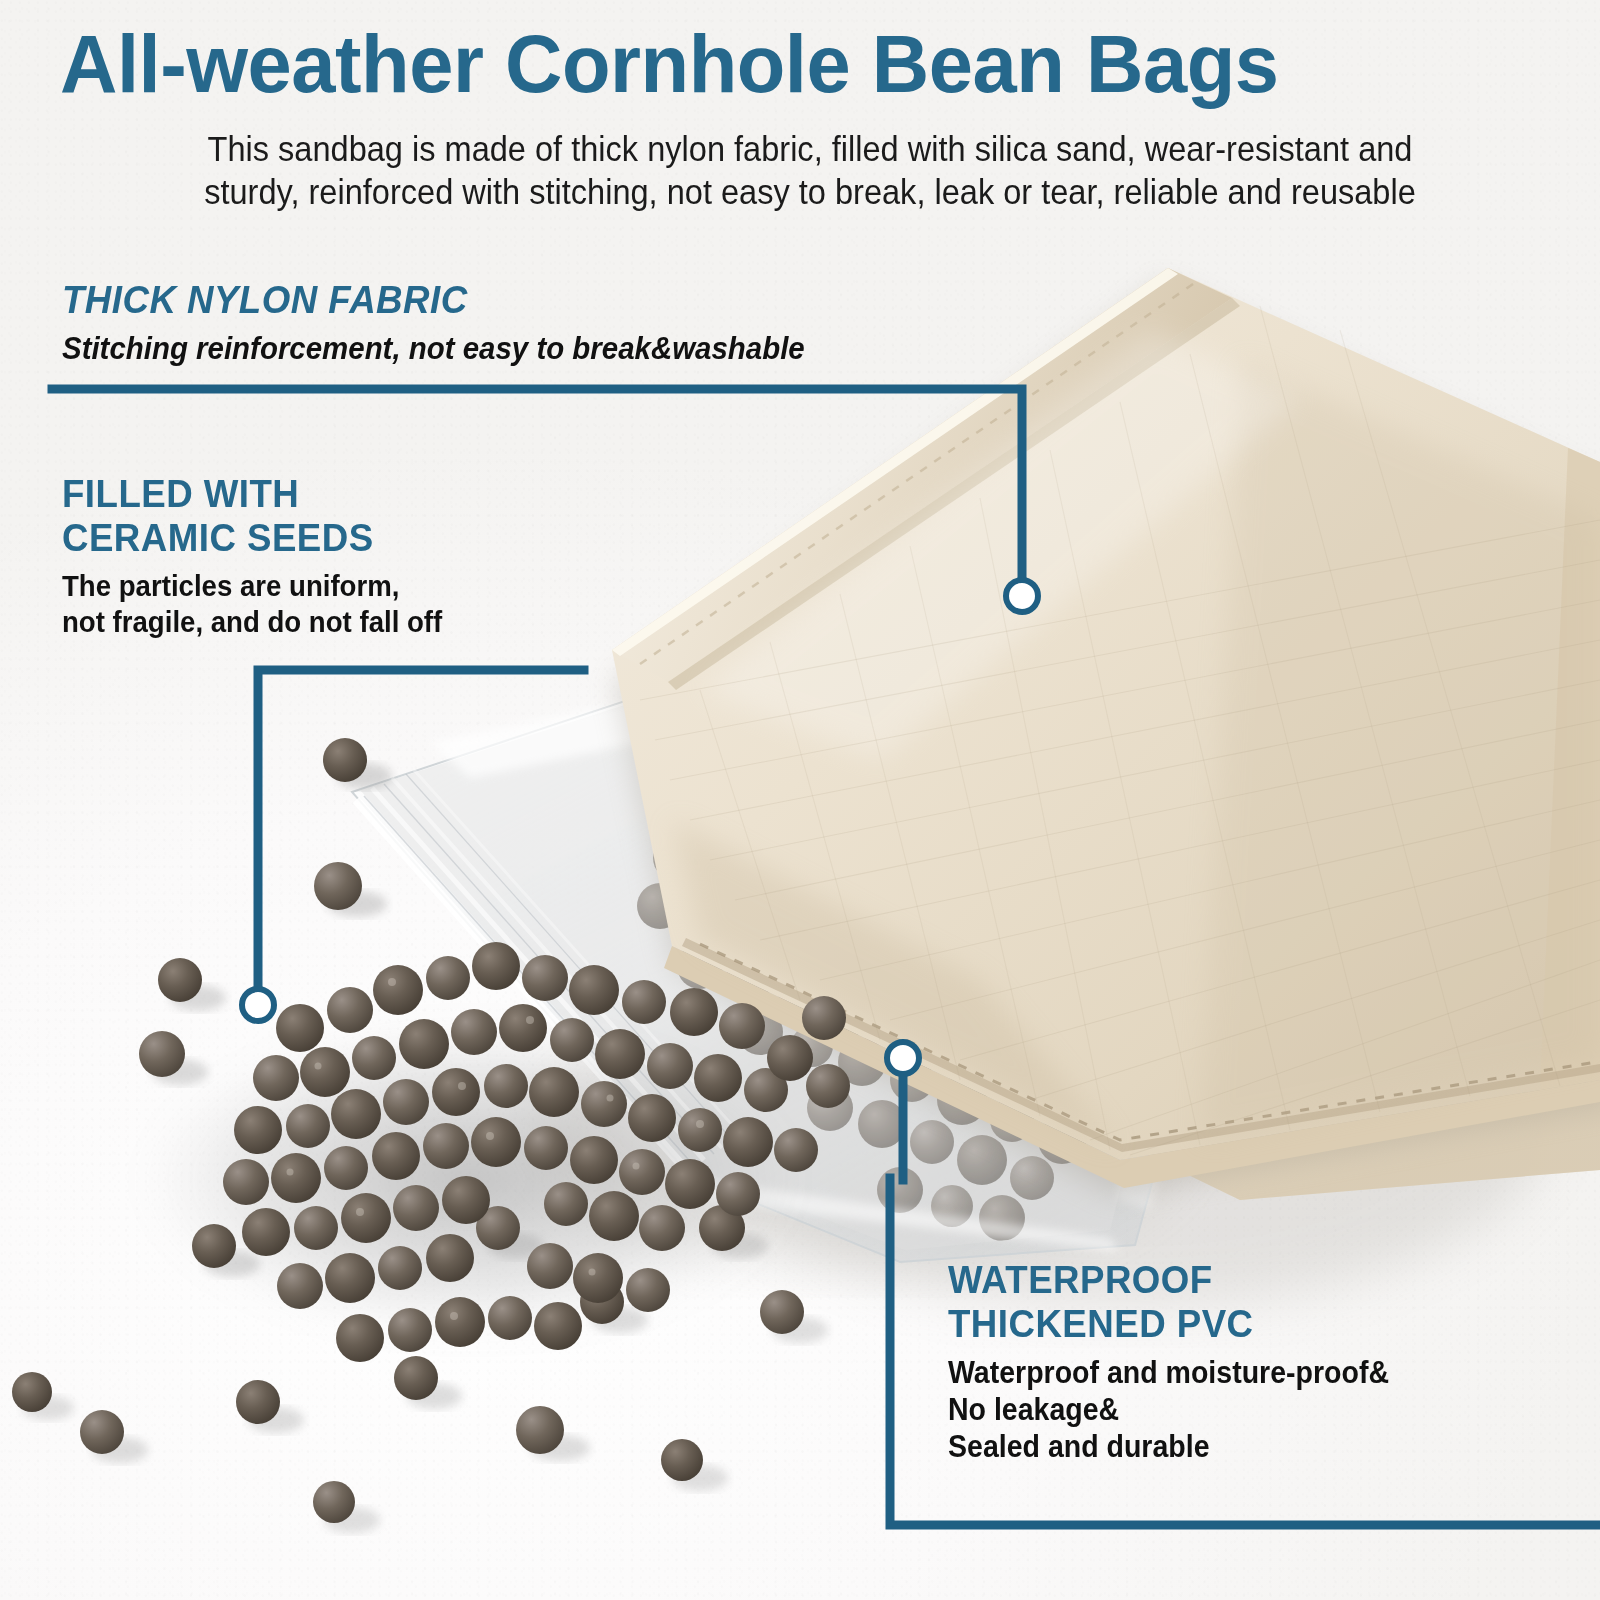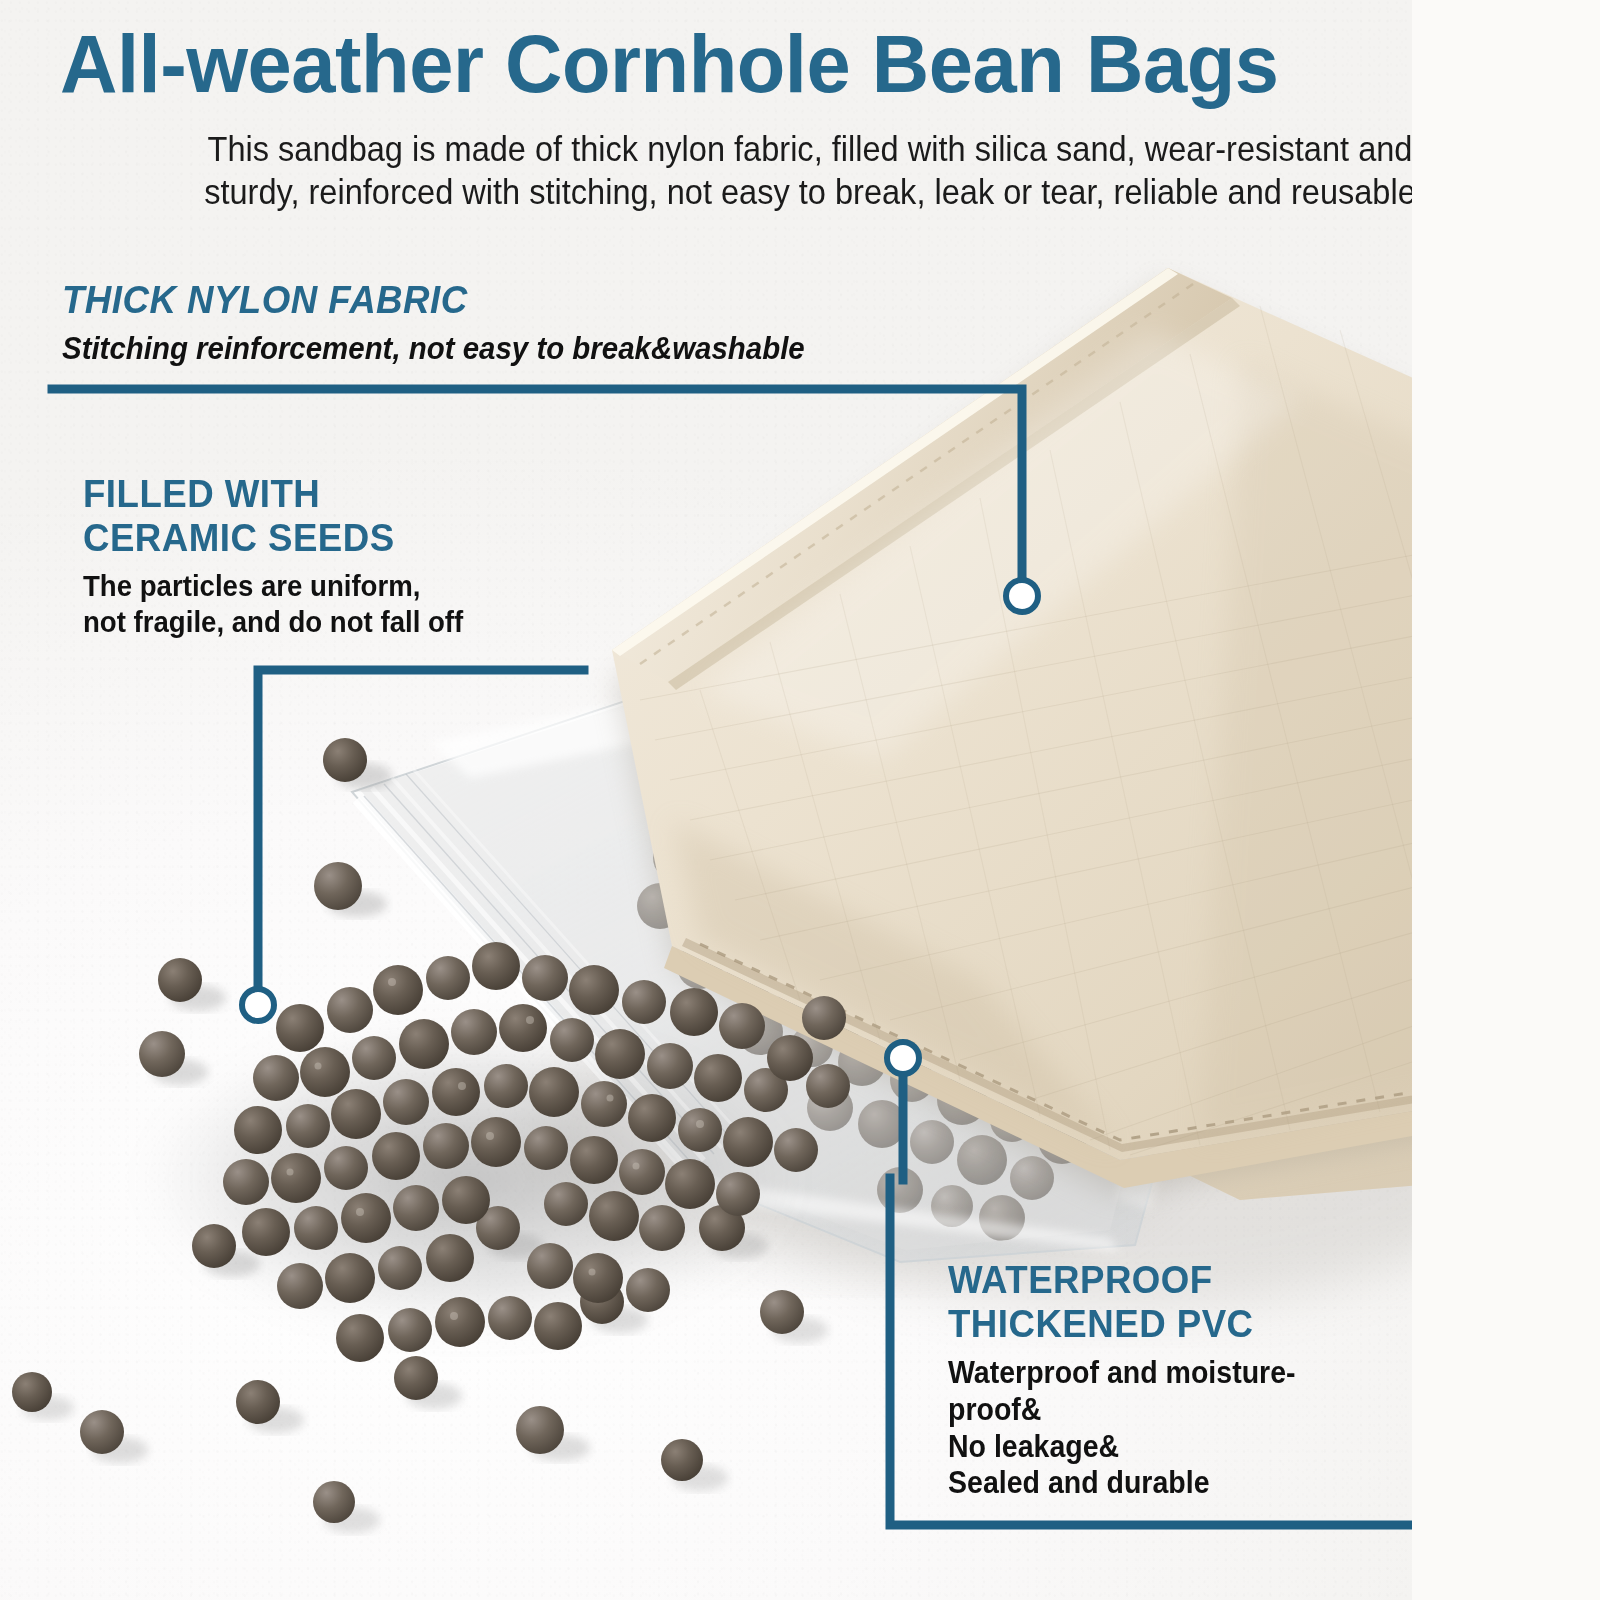--- a/index.html
+++ b/index.html
@@ -1,21 +1,21 @@
 <!DOCTYPE html>
 <html><head>
 <meta charset="utf-8">
 <style>
   html,body{margin:0;padding:0;}
   body{
     width:1600px;height:1600px;overflow:hidden;
     font-family:"Liberation Sans","DejaVu Sans",sans-serif;
     background:#fbfaf8;
   }
-  #stage{position:relative;width:1412px;height:1600px;overflow:hidden;background:#faf9f7;}
+  #stage{position:relative;width:1600px;height:1600px;overflow:hidden;background:#faf9f7;}
 
   
   .photo{position:absolute;inset:0;}
   .photo-bg{
     position:absolute;inset:0;
     background:
       radial-gradient(ellipse 1100px 800px at 30% 78%, #ffffff 0%, #fbfafa 55%, #f4f3f1 100%),
       linear-gradient(160deg,#fdfcfb 0%,#f7f6f4 48%,#f1efec 100%);
   }
   .paper-grain{
@@ -54,21 +54,21 @@
   .c-body{
     font-family:"Liberation Sans Narrow","Liberation Sans",sans-serif;
     font-weight:bold;color:#111;line-height:1.18;white-space:pre-line;
     transform:scaleX(.92);transform-origin:left top;
   }
 
   #co1{left:62px;top:278px;font-style:italic;}
   #co1 .c-head{font-size:39px;}
   #co1 .c-body{font-size:32px;margin-top:8px;}
 
-  #co2{left:62px;top:472px;margin-left:21px;}
+  #co2{left:62px;top:472px;}
   #co2 .c-head{font-size:39px;}
   #co2 .c-body{font-size:30px;margin-top:9px;}
 
   #co3{left:948px;top:1258px;}
   #co3 .c-head{font-size:39px;}
   #co3 .c-body{font-size:31px;margin-top:10px;}
 
   
   .lines{position:absolute;inset:0;pointer-events:none;}
 

